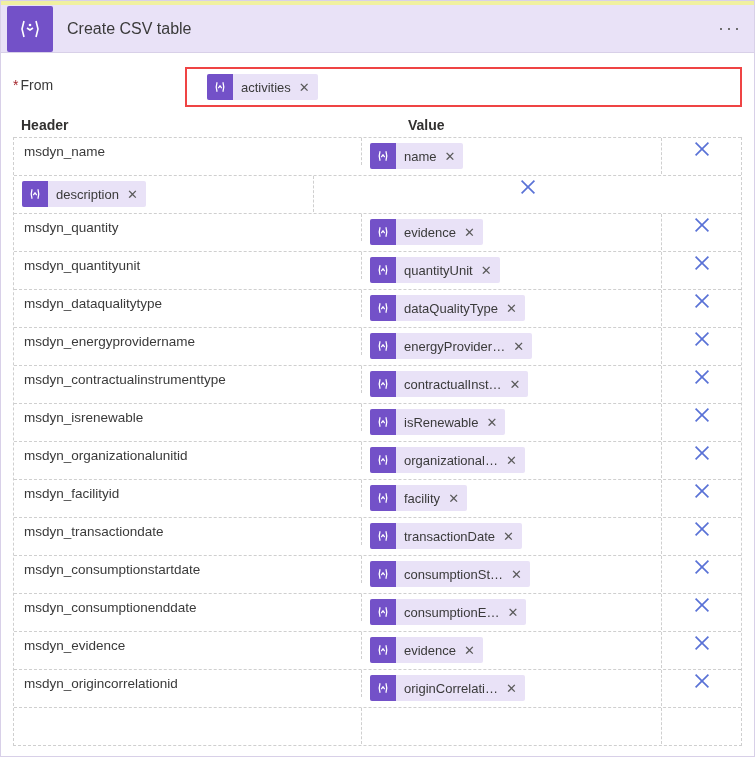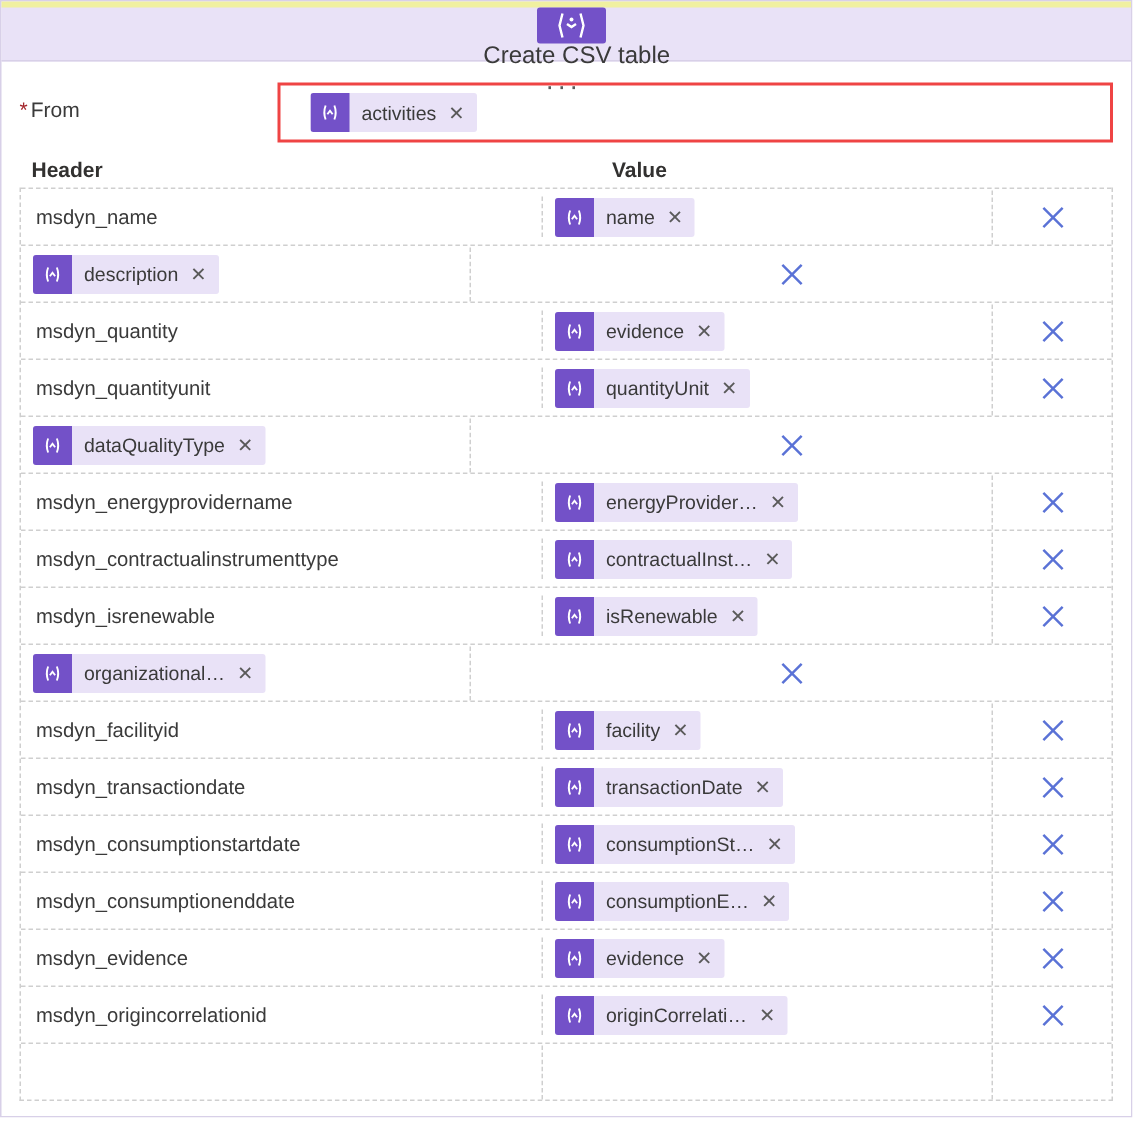--- a/index.html
+++ b/index.html
@@ -13,22 +13,21 @@
   .card {
     width: 755px;
     border: 1px solid #d8d0e8;
   }
   .title-bar {
     display: flex;
     align-items: center;
     background: #e9e2f7;
     border-bottom: 1px solid #d8d0e8;
     border-top: 4px solid #f0f0a0;
-    height: 40px;
-    flex-direction: column;
+    height: 52px;
   }
   .title-icon-box {
     width: 46px; height: 46px;
     background: #7351c8;
     display: flex; align-items: center; justify-content: center;
     margin-left: 6px;
     border-radius: 2px;
   }
   .title-icon-box svg { width: 24px; height: 24px; }
   .card-title {
@@ -121,21 +120,21 @@
     padding-left: 0;
   }
 
   .mapping {
     border-left: 1px dashed #cfcfcf;
     border-right: 1px dashed #cfcfcf;
     border-bottom: 1px dashed #cfcfcf;
   }
   .map-row {
     display: flex;
-    align-items: center;
+    align-items: flex-start;
     border-top: 1px dashed #cfcfcf;
     min-height: 38px;
   }
   .map-row.empty-row .cell { min-height: 36px; }
   .cell {
     display: flex;
     align-items: center;
   }
   .cell.header-cell {
     flex: 0 0 348px;
@@ -286,20 +285,21 @@
             </span>
           </div>
           <div class="cell action-cell">
             <span class="row-x"><svg viewBox="0 0 24 24" fill="none">
                 <line x1="5" y1="5" x2="19" y2="19"></line>
                 <line x1="19" y1="5" x2="5" y2="19"></line>
               </svg></span>
           </div>
         </div>
         <div class="map-row">
+          <div class="cell header-cell">msdyn_dataqualitytype</div>
           <div class="cell value-cell">
             <span class="token">
               <span class="token-glyph">
                 <svg viewBox="0 0 24 24" fill="none" stroke="#fff" stroke-width="2.2">
                   <path d="M7 4 Q4 12 7 20"></path>
                   <path d="M17 4 Q20 12 17 20"></path>
                   <path d="M9 14 L12 10 L15 14"></path>
                 </svg>
               </span>
               <span class="token-label">dataQualityType</span>
@@ -373,20 +373,21 @@
             </span>
           </div>
           <div class="cell action-cell">
             <span class="row-x"><svg viewBox="0 0 24 24" fill="none">
                 <line x1="5" y1="5" x2="19" y2="19"></line>
                 <line x1="19" y1="5" x2="5" y2="19"></line>
               </svg></span>
           </div>
         </div>
         <div class="map-row">
+          <div class="cell header-cell">msdyn_organizationalunitid</div>
           <div class="cell value-cell">
             <span class="token">
               <span class="token-glyph">
                 <svg viewBox="0 0 24 24" fill="none" stroke="#fff" stroke-width="2.2">
                   <path d="M7 4 Q4 12 7 20"></path>
                   <path d="M17 4 Q20 12 17 20"></path>
                   <path d="M9 14 L12 10 L15 14"></path>
                 </svg>
               </span>
               <span class="token-label">organizational…</span>

